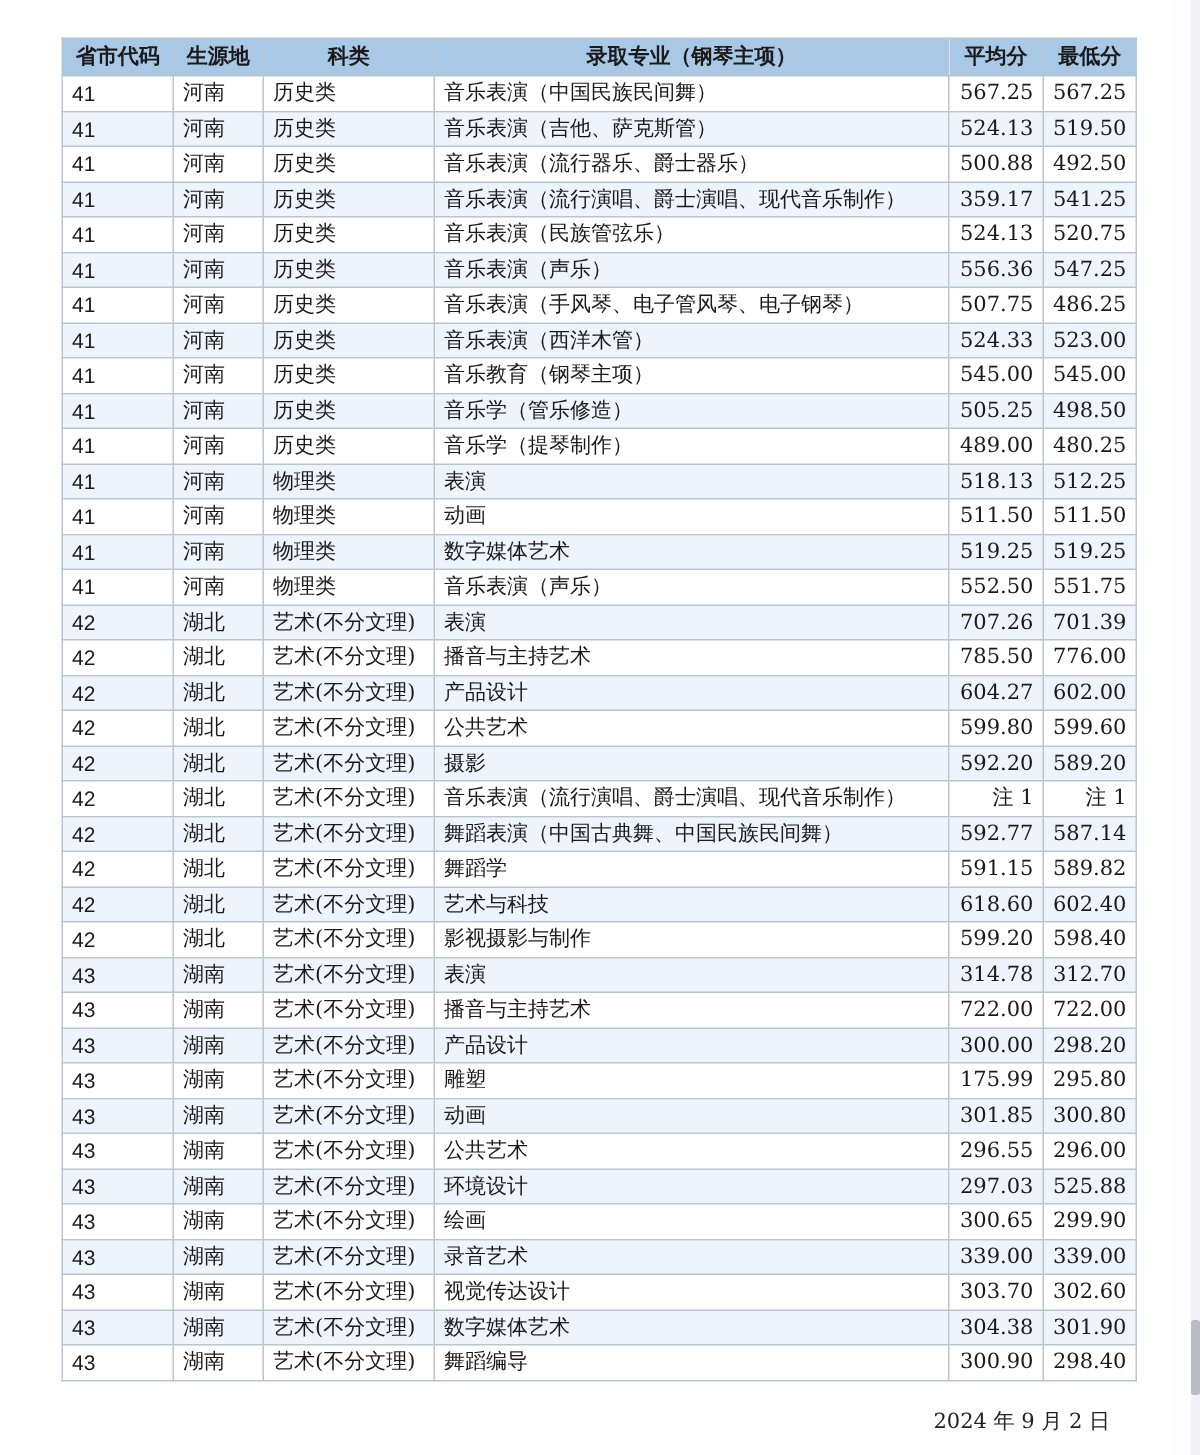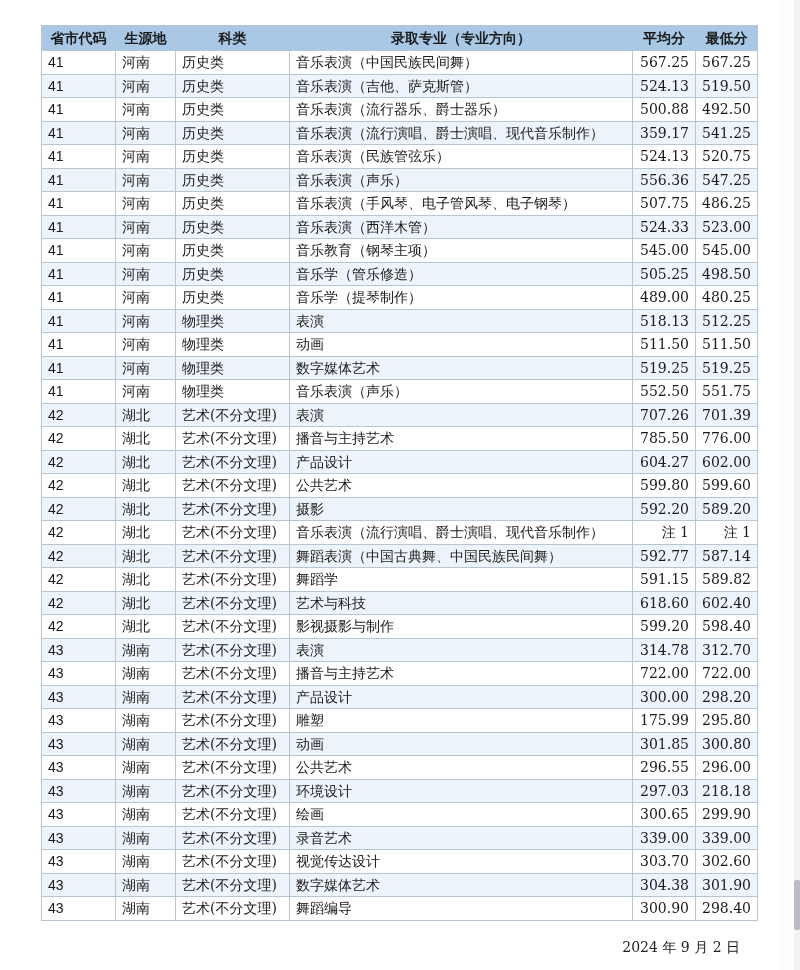--- a/index.html
+++ b/index.html
@@ -68,21 +68,21 @@
         <col class="c3">
         <col class="c4">
         <col class="c5">
         <col class="c6">
     </colgroup>
     <thead>
       <tr>
         <th>省市代码</th>
         <th>生源地</th>
         <th>科类</th>
-        <th>录取专业（专业方向）</th>
+        <th>录取专业（钢琴主项）</th>
         <th class="num">平均分</th>
         <th class="num">最低分</th>
       </tr>
     </thead>
     <tbody id="tbody">
         <tr>
           <td class="code">41</td>
           <td>河南</td>
           <td>历史类</td>
           <td>音乐表演（中国民族民间舞）</td>
@@ -328,21 +328,21 @@
           <td>公共艺术</td>
           <td class="num">296.55</td>
           <td class="num">296.00</td>
         </tr>
         <tr>
           <td class="code">43</td>
           <td>湖南</td>
           <td>艺术(不分文理)</td>
           <td>环境设计</td>
           <td class="num">297.03</td>
-          <td class="num">218.18</td>
+          <td class="num">525.88</td>
         </tr>
         <tr>
           <td class="code">43</td>
           <td>湖南</td>
           <td>艺术(不分文理)</td>
           <td>绘画</td>
           <td class="num">300.65</td>
           <td class="num">299.90</td>
         </tr>
         <tr>

